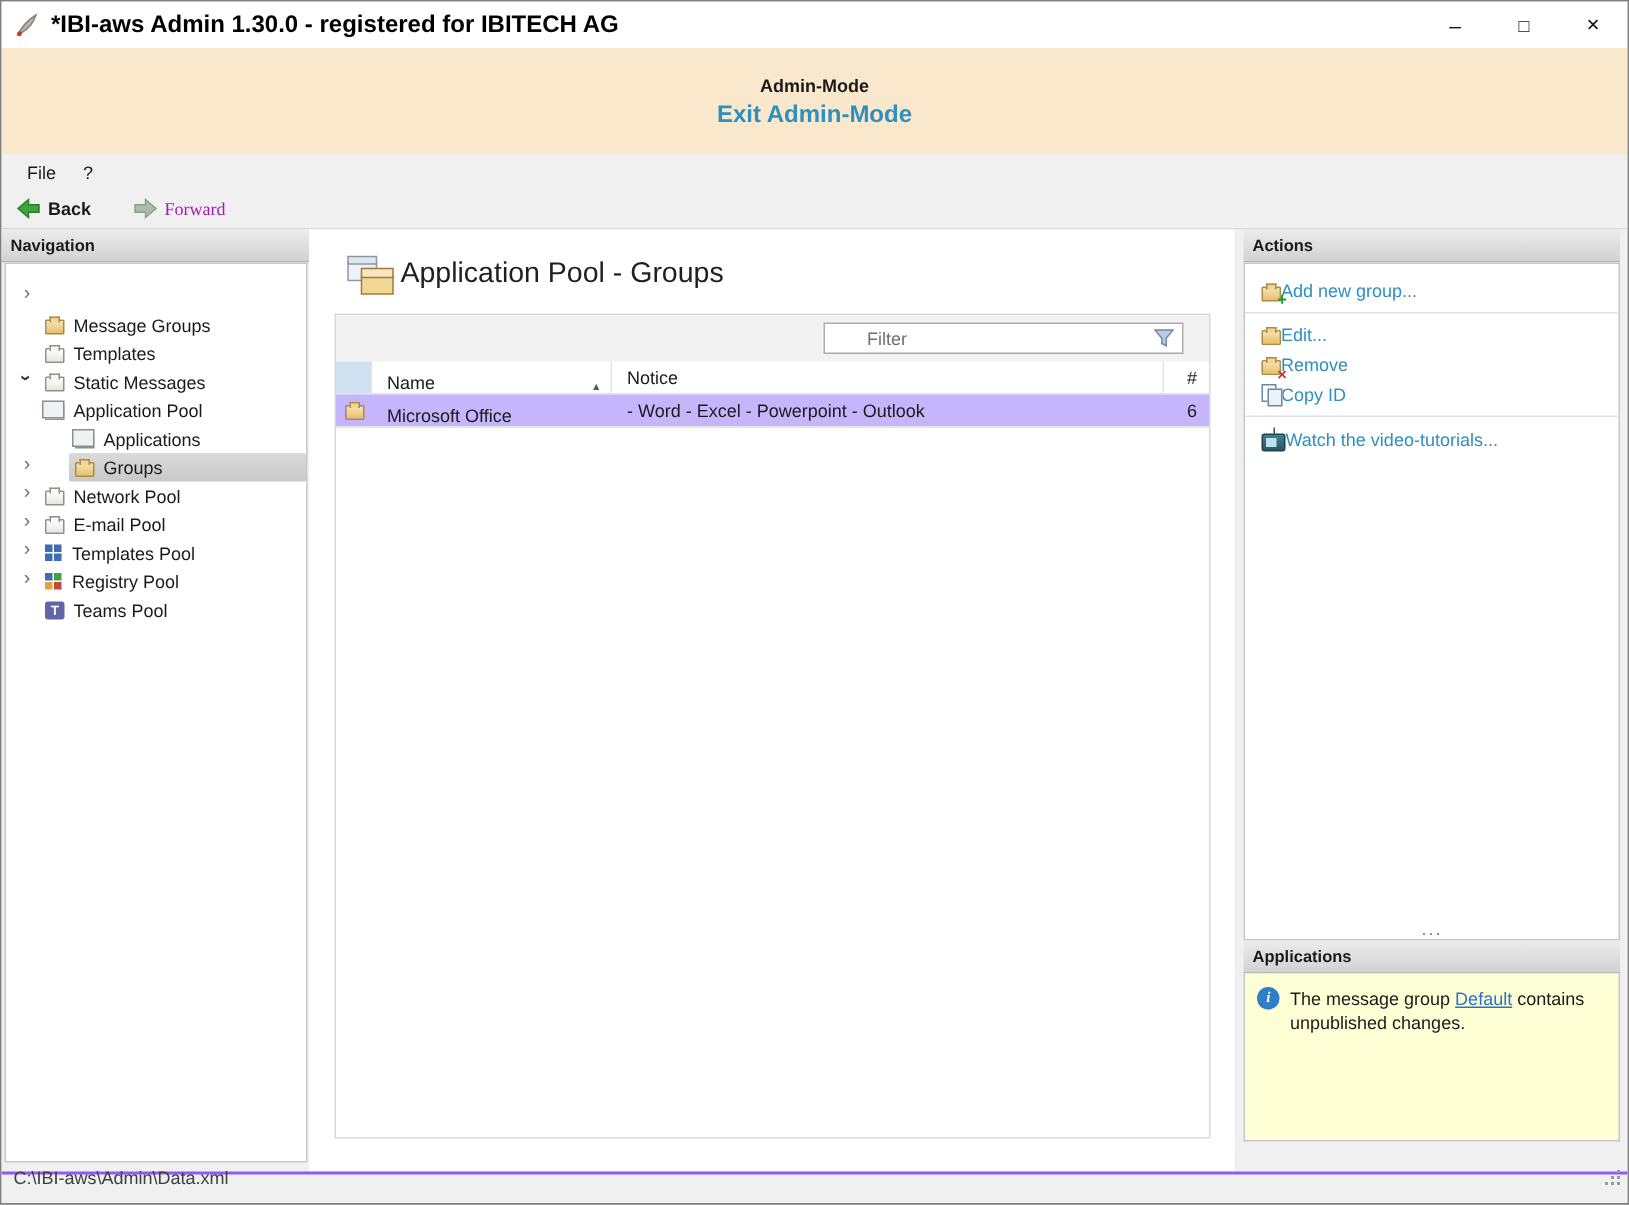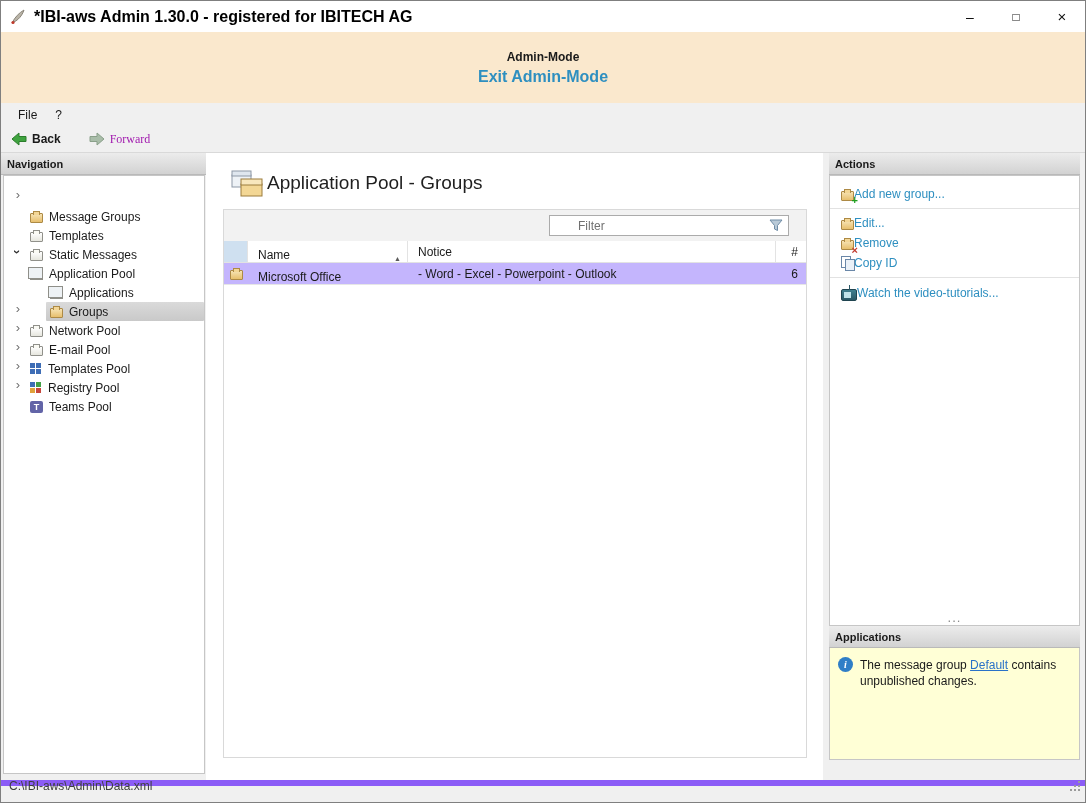--- a/index.html
+++ b/index.html
@@ -130,21 +130,21 @@
   .info-panel { height:112px; background:#ffffd6; border:1px solid #c6c6c6; border-top:none;
                 padding:9px 8px; display:flex; gap:7px; font-size:12px; color:#1a1a1a;
                 align-items:flex-start; flex:none; }
   .info-icon { width:15px; height:15px; border-radius:50%; background:#2f7ec7; color:#fff;
                font-weight:700; font-size:10px; display:flex; align-items:center; justify-content:center;
                flex:none; font-family:"Liberation Serif", serif; font-style:italic; }
   .info-text { line-height:1.35; }
   .ilink { color:#2a72c8; text-decoration:underline; cursor:pointer; }
 
   
-  .statusbar { height:21px; background:#f0f0f0; border-top:6px solid #8b5cf6; display:flex;
+  .statusbar { height:21px; background:#f0f0f0; border-top:2px solid #8b5cf6; display:flex;
                align-items:center; padding:0 4px 16px 8px; font-size:12px; color:#3f3f3f; flex:none; }
   .grip { margin-left:auto; display:flex; align-items:flex-end; cursor:nwse-resize; }
 </style>
 </head>
 <body>
 
 <div class="window">
 
   <div class="titlebar">
     <svg class="app-logo" viewBox="0 0 18 18">

